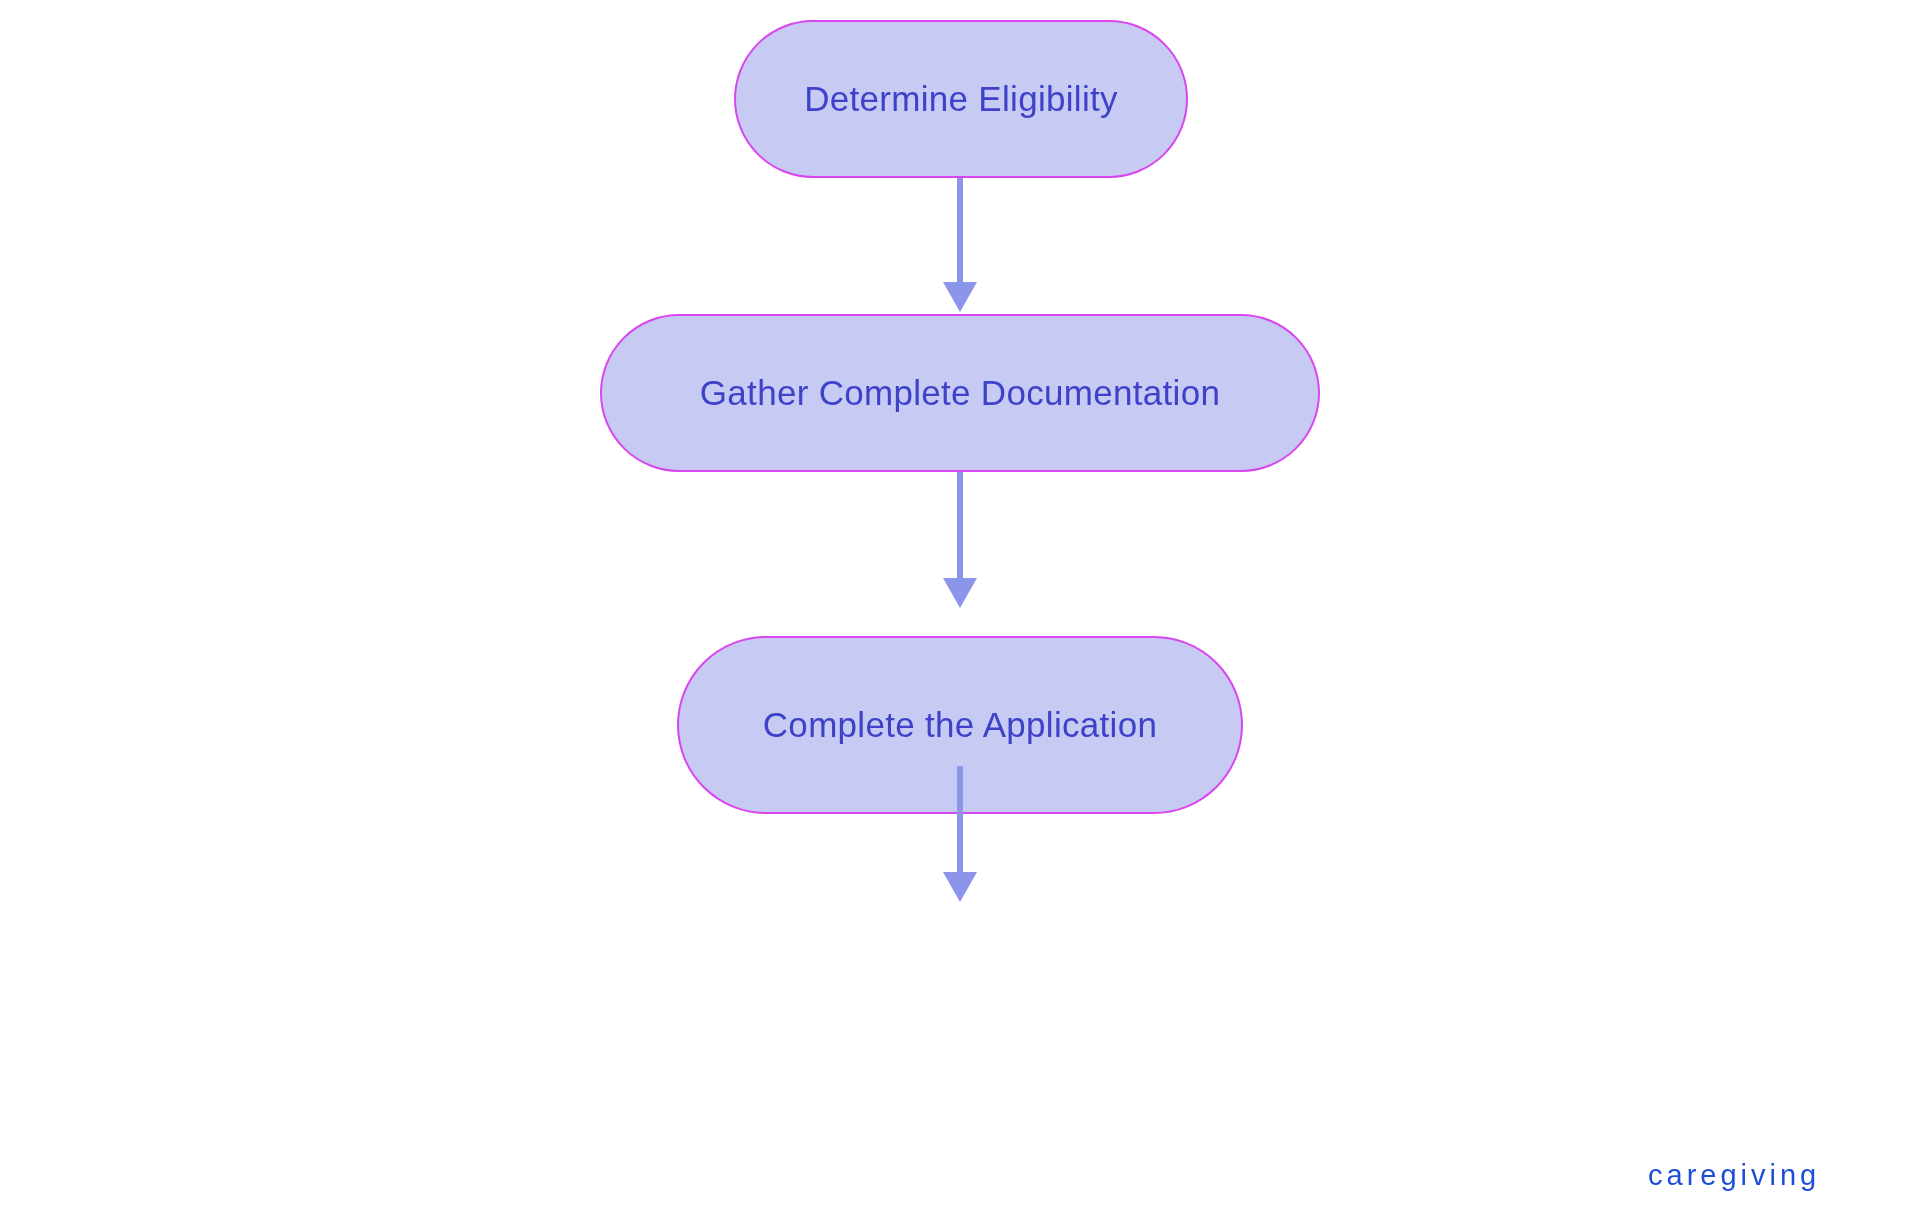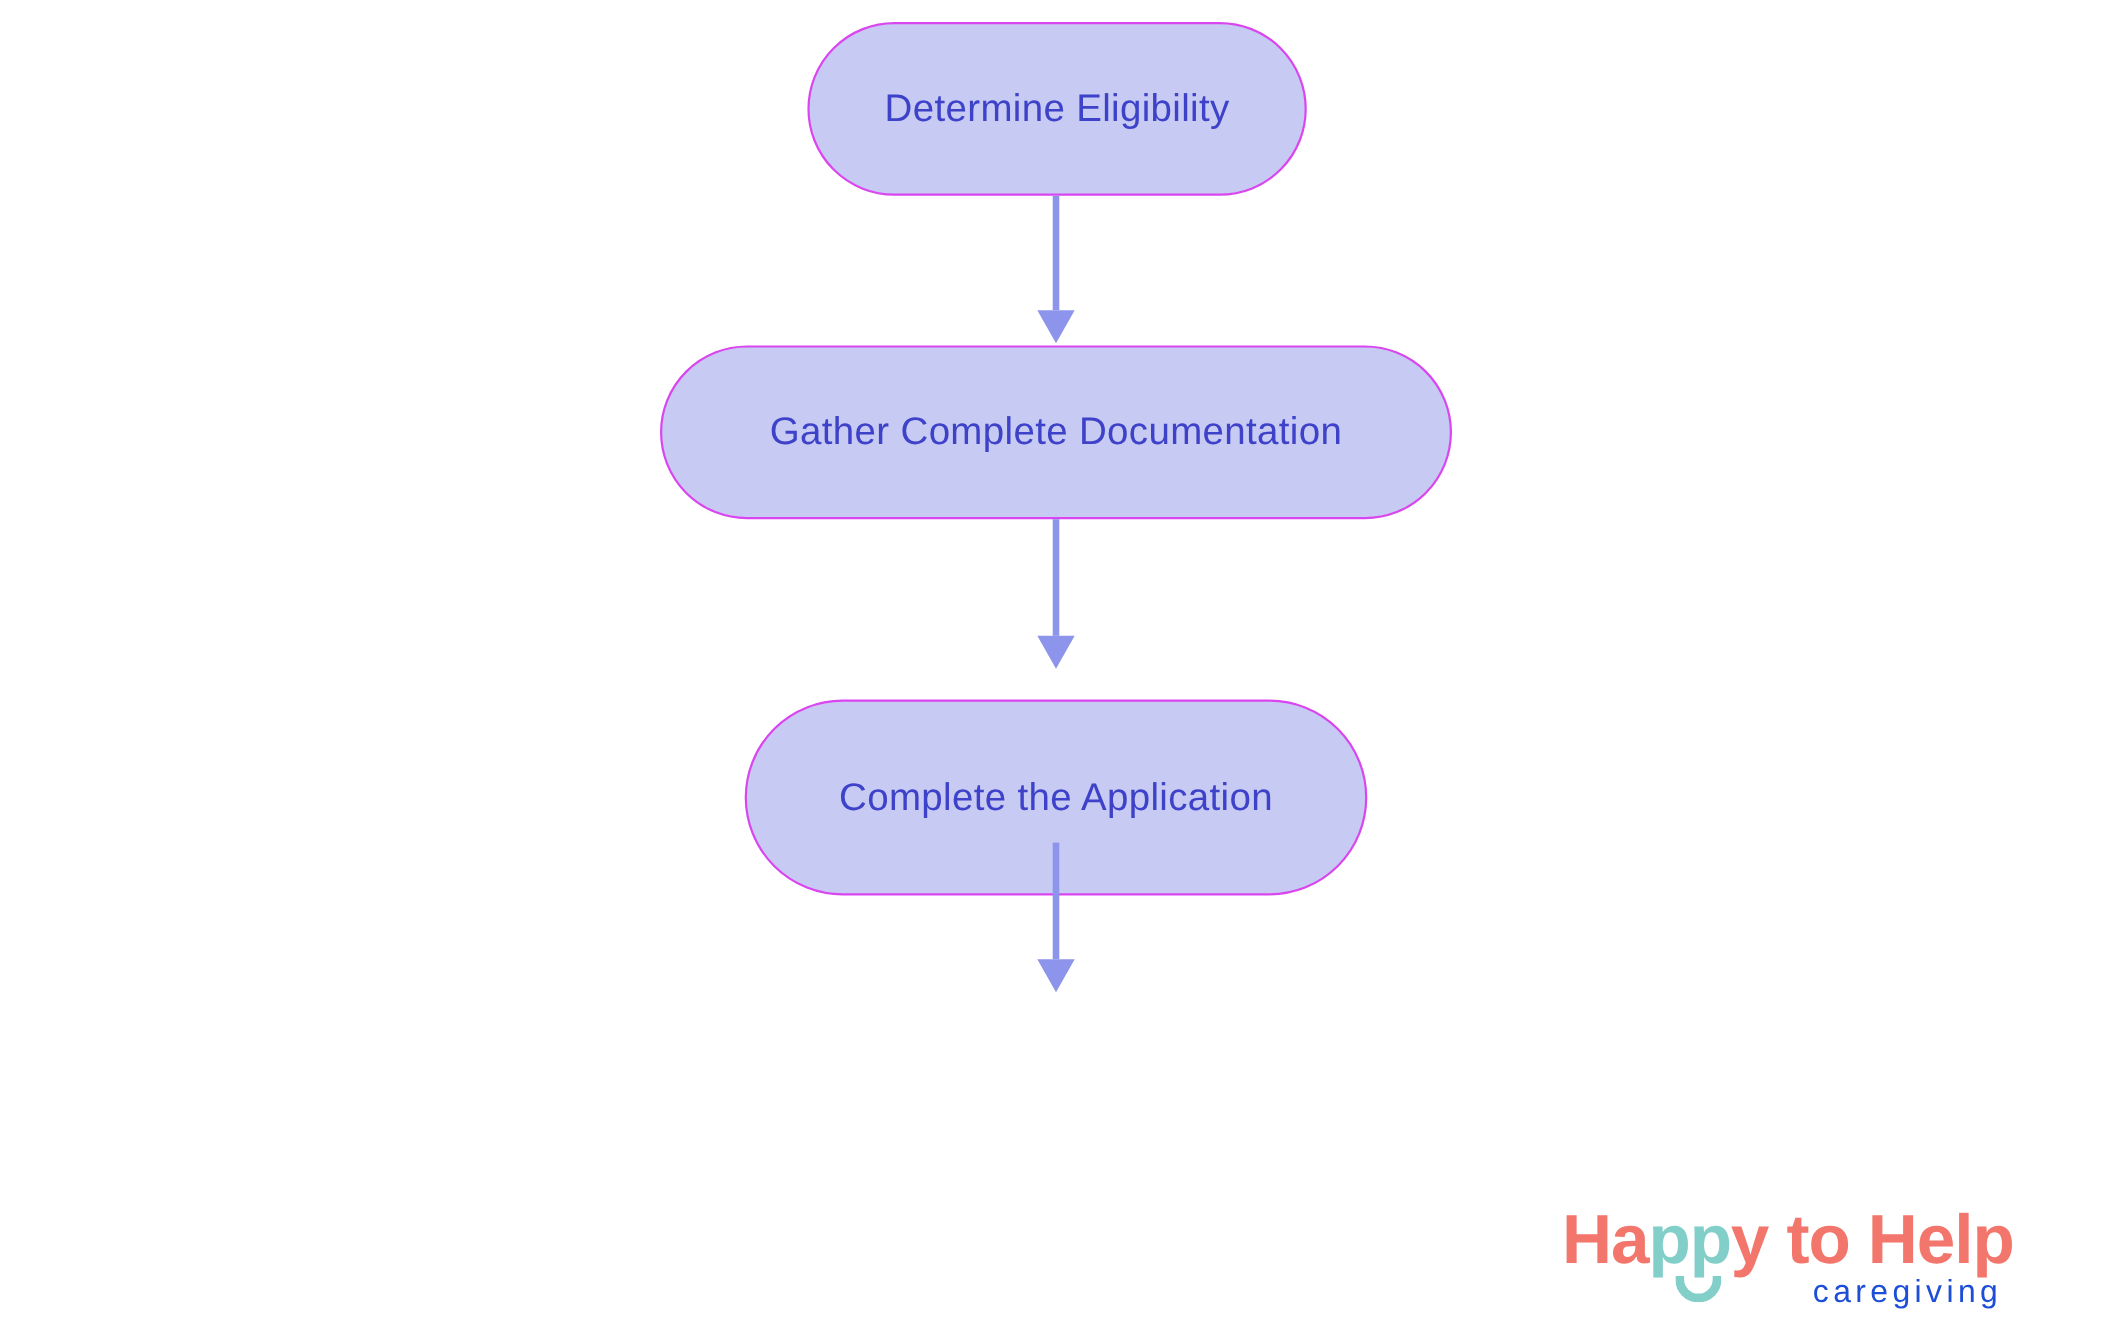--- a/index.html
+++ b/index.html
@@ -107,19 +107,16 @@
 
   <div class="node node-3">
     <span>Complete the Application</span>
   </div>
 
   <div class="arrow-stem stem-3"></div>
   <div class="arrow-head head-3"></div>
 
 
   <div class="logo">
-    <div class="logo-main">
-      <span>Ha</span><span class="teal"><span>pp</span><span class="smile"></span></span><span>y</span><span> to Help</span>
-    </div>
     <div class="logo-tagline">caregiving</div>
   </div>
 
 </div>
 
 </body></html>

